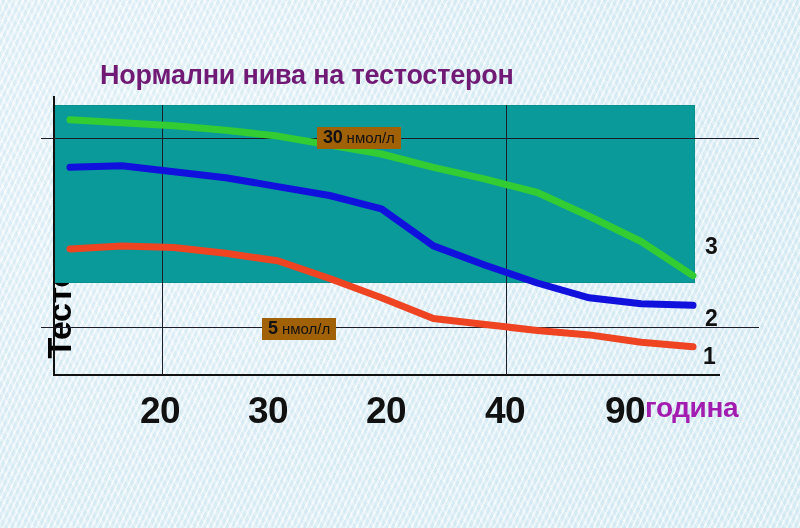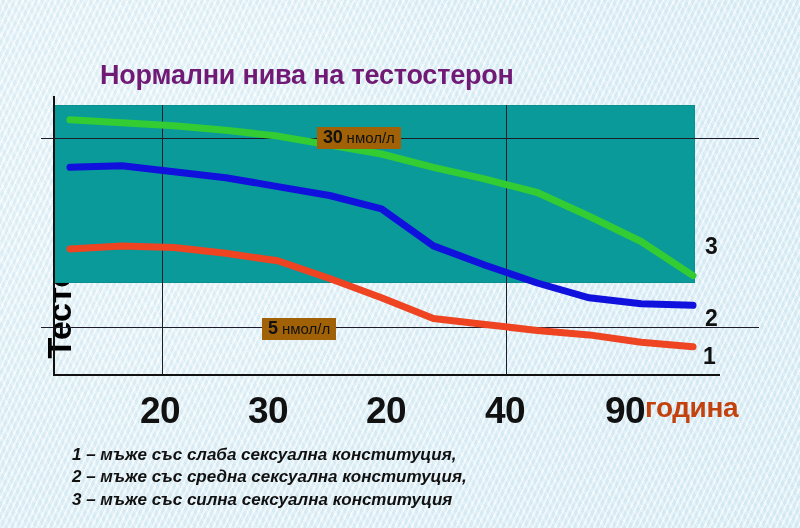--- a/index.html
+++ b/index.html
@@ -88,21 +88,21 @@
   #series-label-1{left:703px;top:343px;}
 
   
   .tick-x{
     position:absolute;top:390px;
     font-size:37px;font-weight:bold;color:#111;
     letter-spacing:-0.5px;
   }
   #xaxis-title{
     position:absolute;top:392px;left:645px;
-    font-size:28px;font-weight:bold;color:#c2410c;letter-spacing:-0.4px;
+    font-size:28px;font-weight:bold;color:#a21caf;letter-spacing:-0.4px;
   }
 
   
   #legend{
     position:absolute;left:72px;top:444px;
     font-size:17px;font-weight:bold;font-style:italic;
     color:#111;line-height:1.32;
   }
   .legend-item{white-space:nowrap;}
   .legend-key{font-style:italic;font-weight:bold;}
@@ -151,19 +151,14 @@
 
   <div id="x-ticks">
       <div class="tick-x" style="left: 140px;">20</div>
       <div class="tick-x" style="left: 248px;">30</div>
       <div class="tick-x" style="left: 366px;">20</div>
       <div class="tick-x" style="left: 485px;">40</div>
       <div class="tick-x" style="left: 605px;">90</div>
     </div>
   <div id="xaxis-title">година</div>
 
-  <div id="legend">
-      <div class="legend-item"><span class="legend-key">1 – </span><span>мъже със слаба сексуална конституция,</span></div>
-      <div class="legend-item"><span class="legend-key">2 – </span><span>мъже със средна сексуална конституция,</span></div>
-      <div class="legend-item"><span class="legend-key">3 – </span><span>мъже със силна сексуална конституция</span></div>
-    </div>
 
 </div>
 
 </body></html>

